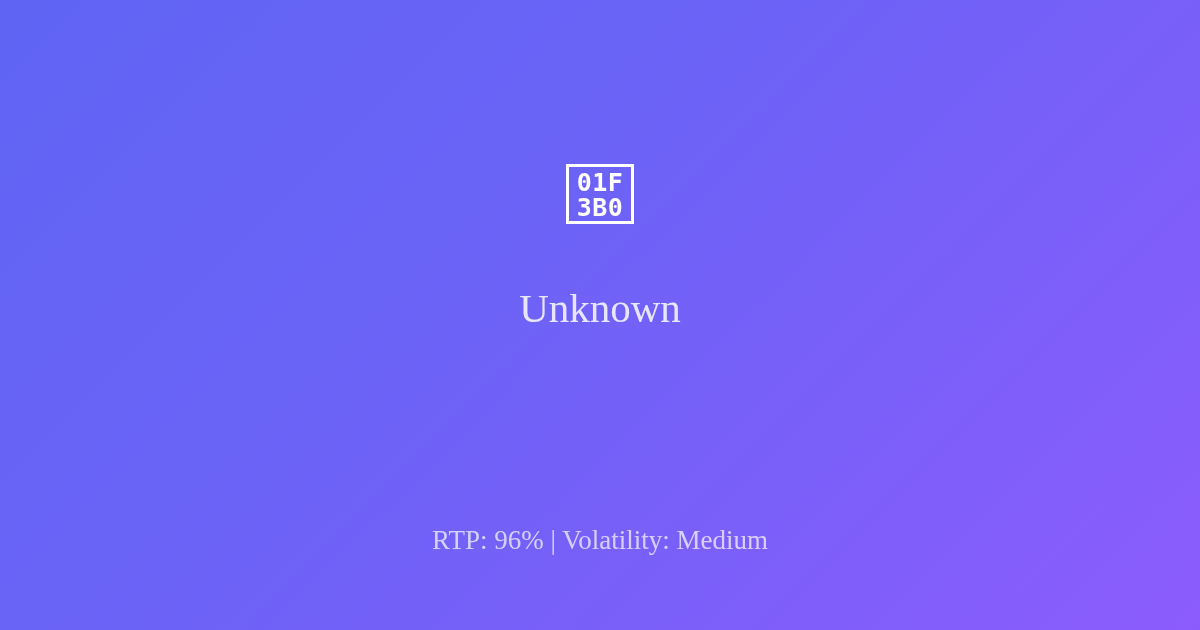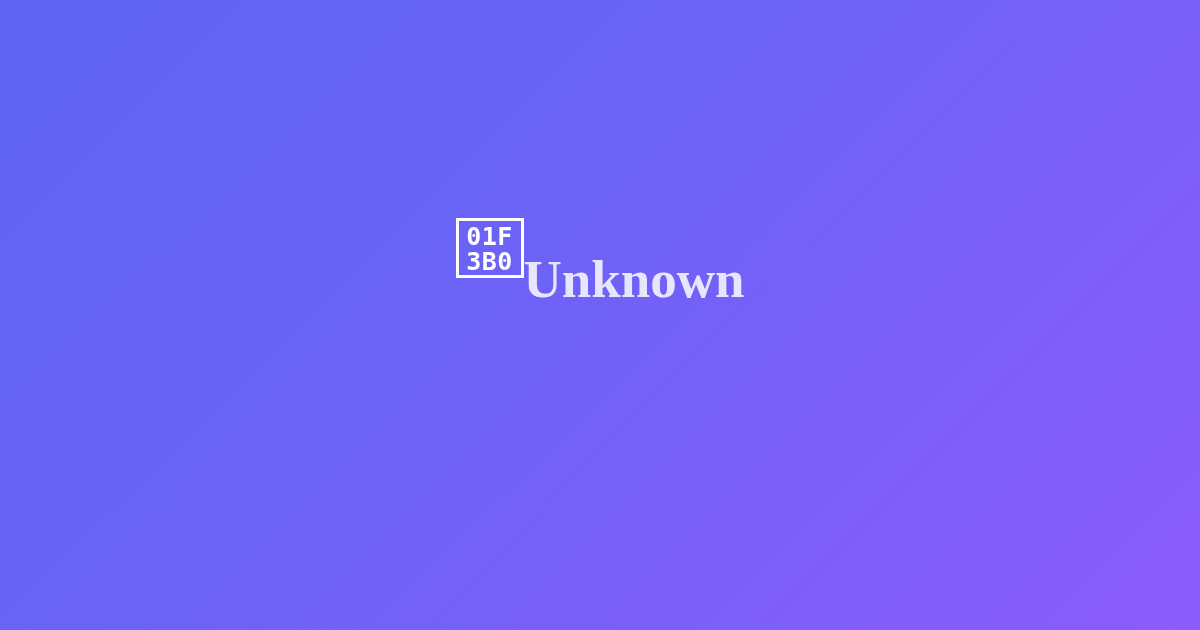--- a/index.html
+++ b/index.html
@@ -29,20 +29,21 @@
   }
 
   
   .hero {
     position: absolute;
     top: 0;
     left: 0;
     right: 0;
     height: 470px;
     display: flex;
+    flex-direction: column;
     align-items: center;
     justify-content: center;
     padding-top: 26px;
     box-sizing: border-box;
   }
 
   .title-row {
     display: flex;
     flex-direction: row;
     align-items: center;
@@ -81,22 +82,22 @@
     font-size: 78px;
     line-height: 1.02;
     color: #ffffff;
     white-space: nowrap;
     margin: 0;
     letter-spacing: 0px;
   }
 
   .card-subtitle {
     font-family: "Liberation Serif", "DejaVu Serif", serif;
-    font-weight: 700;
-    font-size: 53px;
+    font-weight: 400;
+    font-size: 41px;
     line-height: 1.1;
     color: rgba(255, 255, 255, 0.84);
     margin: 0;
     margin-top: 62px;
     white-space: nowrap;
     text-align: center;
   }
 
   
   .card-meta {
@@ -127,14 +128,15 @@
         <span class="hex-row">3B0</span>
       </div>
 
 
     </div>
 
     <div class="card-subtitle">Unknown</div>
 
   </div>
 
+  <div class="card-meta">RTP: 96% | Volatility: Medium</div>
 
 </div>
 
 </body></html>

